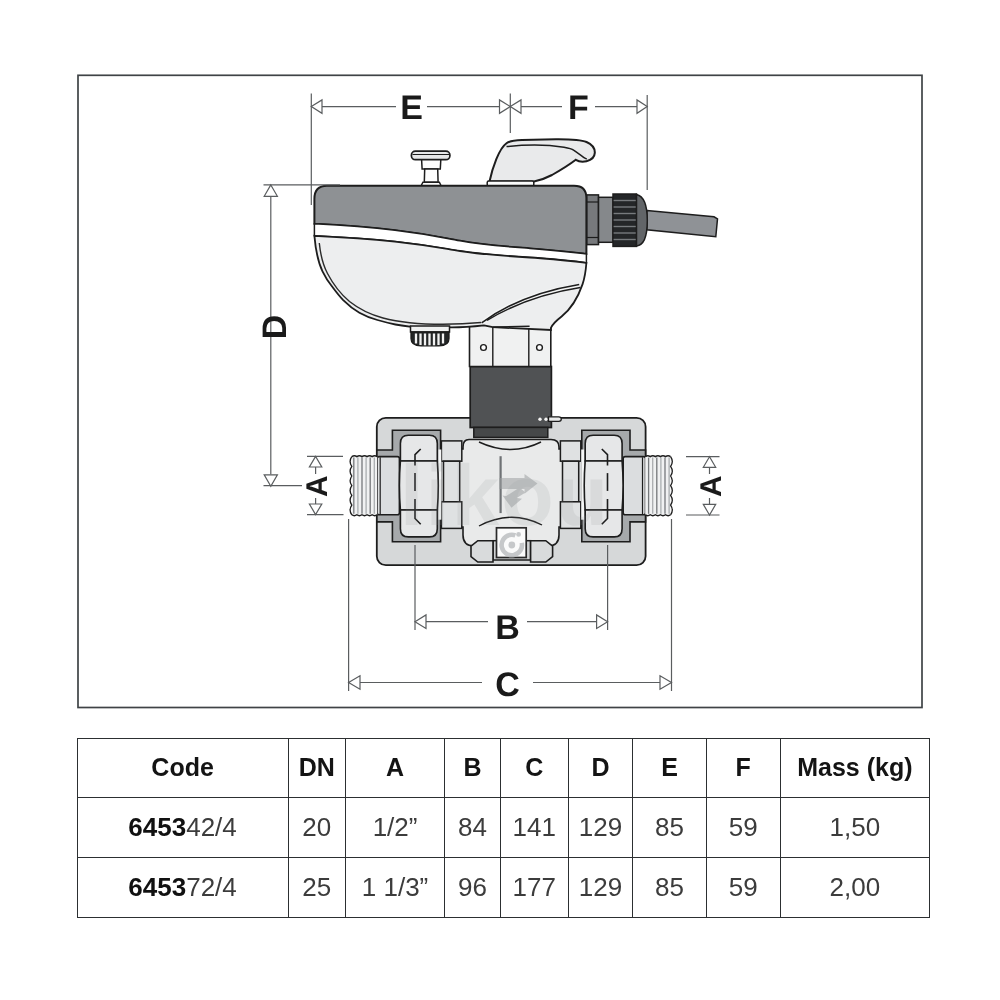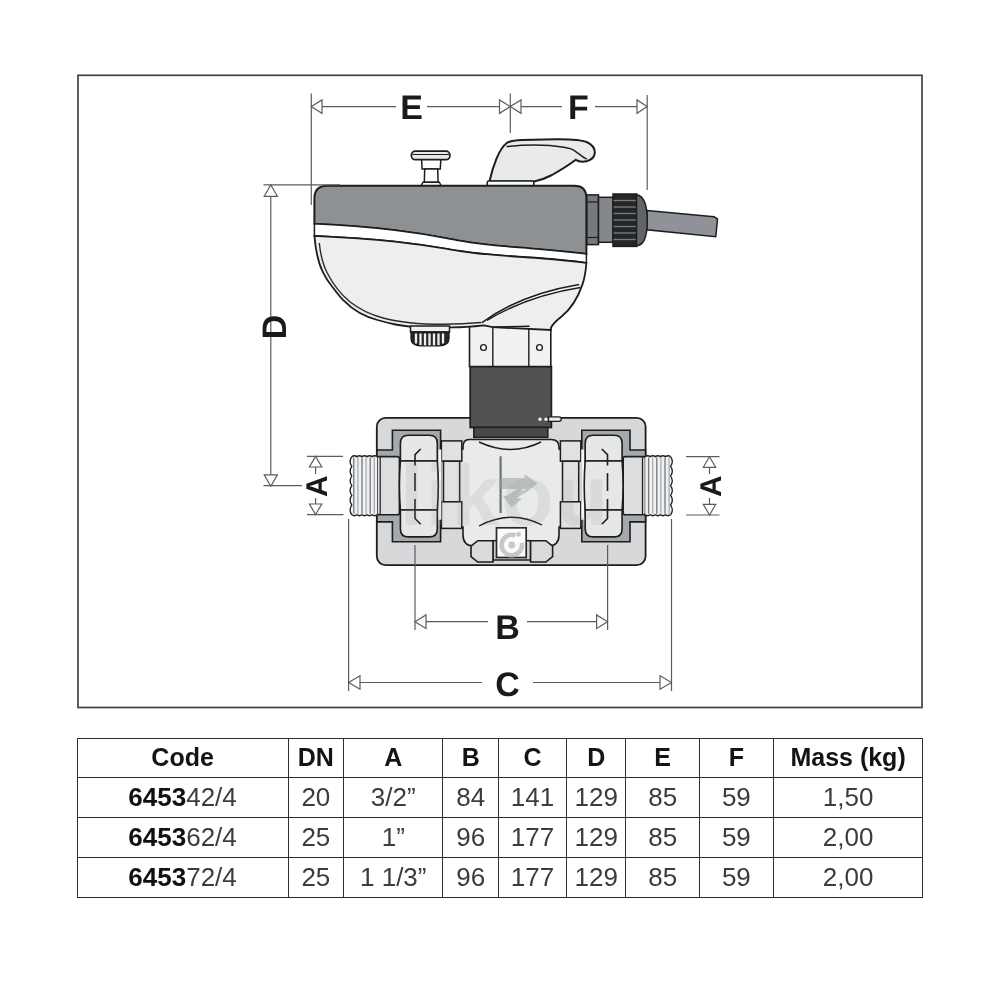--- a/index.html
+++ b/index.html
@@ -1,21 +1,21 @@
 <!DOCTYPE html>
 <html><head>
 <meta charset="utf-8">
 <style>
   html,body{margin:0;padding:0;background:#ffffff;width:1000px;height:1000px;
     font-family:"Liberation Sans", sans-serif;-webkit-font-smoothing:antialiased;}
   text{text-rendering:geometricPrecision;}
   #stage{position:absolute;left:0;top:0;width:1000px;height:1000px;}
   svg{position:absolute;left:0;top:0;}
   table{position:absolute;left:76.5px;top:737.5px;border-collapse:collapse;table-layout:fixed;}
-  td{border:1.9px solid #2c2f31;text-align:center;vertical-align:middle;padding:0;
+  td{border:1.9px solid #2c2f31;text-align:center;vertical-align:middle;padding:10px;
      font-size:26px;color:#3c3c3c;height:38.9px;overflow:hidden;white-space:nowrap;}
   tr.h td{font-weight:bold;color:#141414;font-size:25px;}
   td b{color:#111;}
 </style>
 </head>
 <body>
 <div id="stage">
 <svg width="1000" height="1000" viewBox="0 0 1000 1000">
 
   <path d="M646.8,210.4 L714,216.8 L717.5,218.8 L715.8,236.8 L646.8,229.8 Z" fill="#8f9296" stroke="#1d1d1d" stroke-width="1.5"></path>
@@ -284,38 +284,27 @@
           <td>B</td>
           <td>C</td>
           <td>D</td>
           <td>E</td>
           <td>F</td>
           <td>Mass (kg)</td>
         </tr>
   <tr>
           <td><b>6453</b>42/4</td>
           <td>20</td>
-          <td>3/2”</td>
+          <td>1/2”</td>
           <td>84</td>
           <td>141</td>
           <td>129</td>
           <td>85</td>
           <td>59</td>
           <td>1,50</td>
-        </tr>
-  <tr>
-          <td><b>6453</b>62/4</td>
-          <td>25</td>
-          <td>1”</td>
-          <td>96</td>
-          <td>177</td>
-          <td>129</td>
-          <td>85</td>
-          <td>59</td>
-          <td>2,00</td>
         </tr>
   <tr>
           <td><b>6453</b>72/4</td>
           <td>25</td>
           <td>1 1/3”</td>
           <td>96</td>
           <td>177</td>
           <td>129</td>
           <td>85</td>
           <td>59</td>

